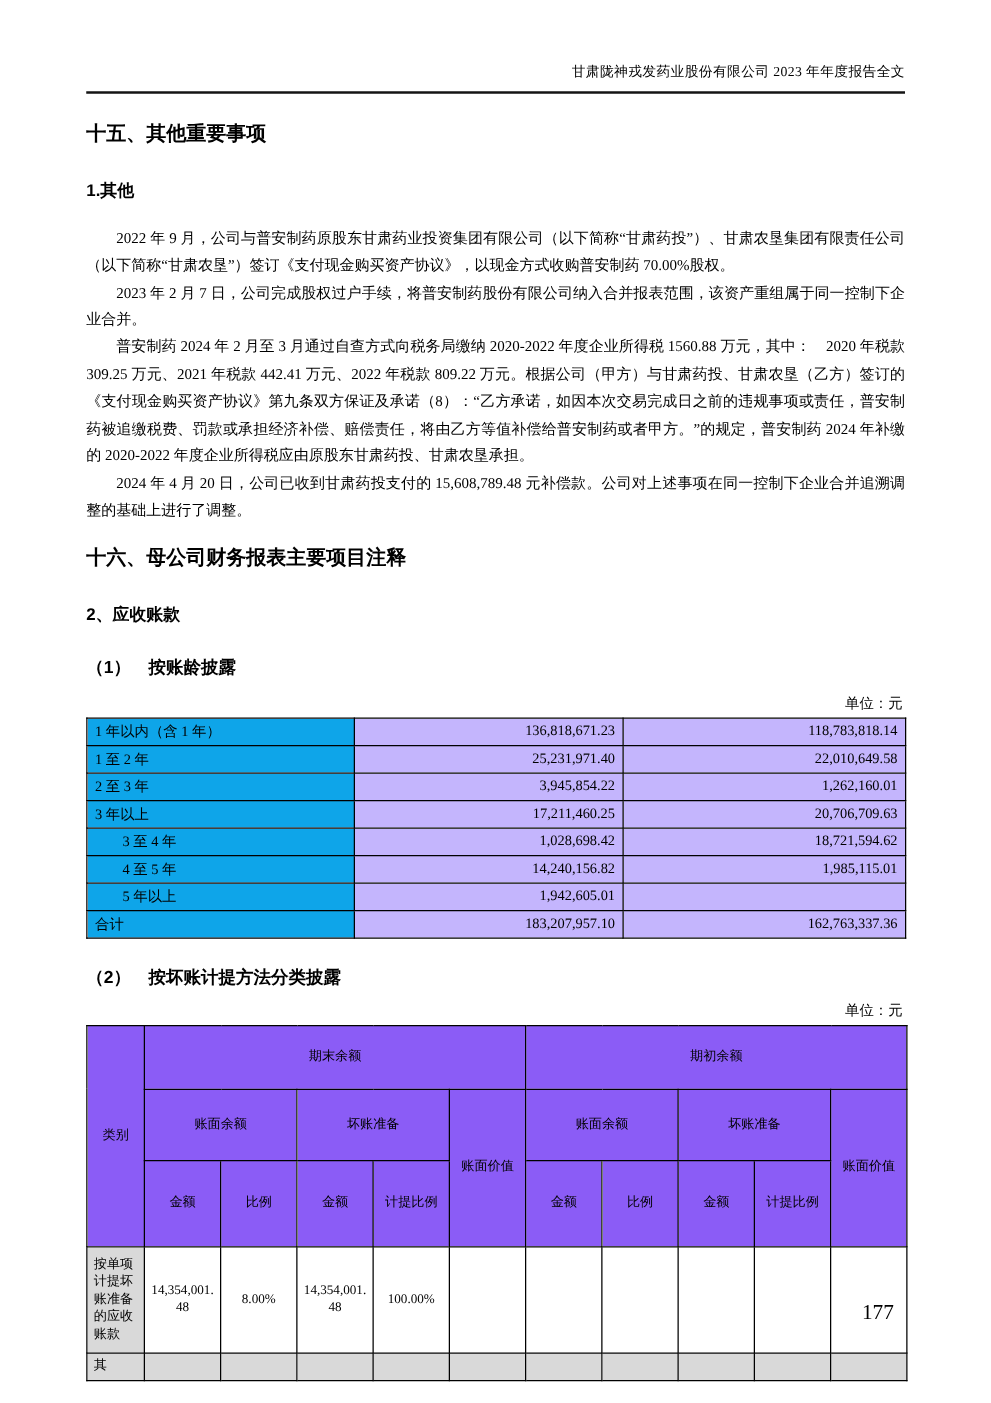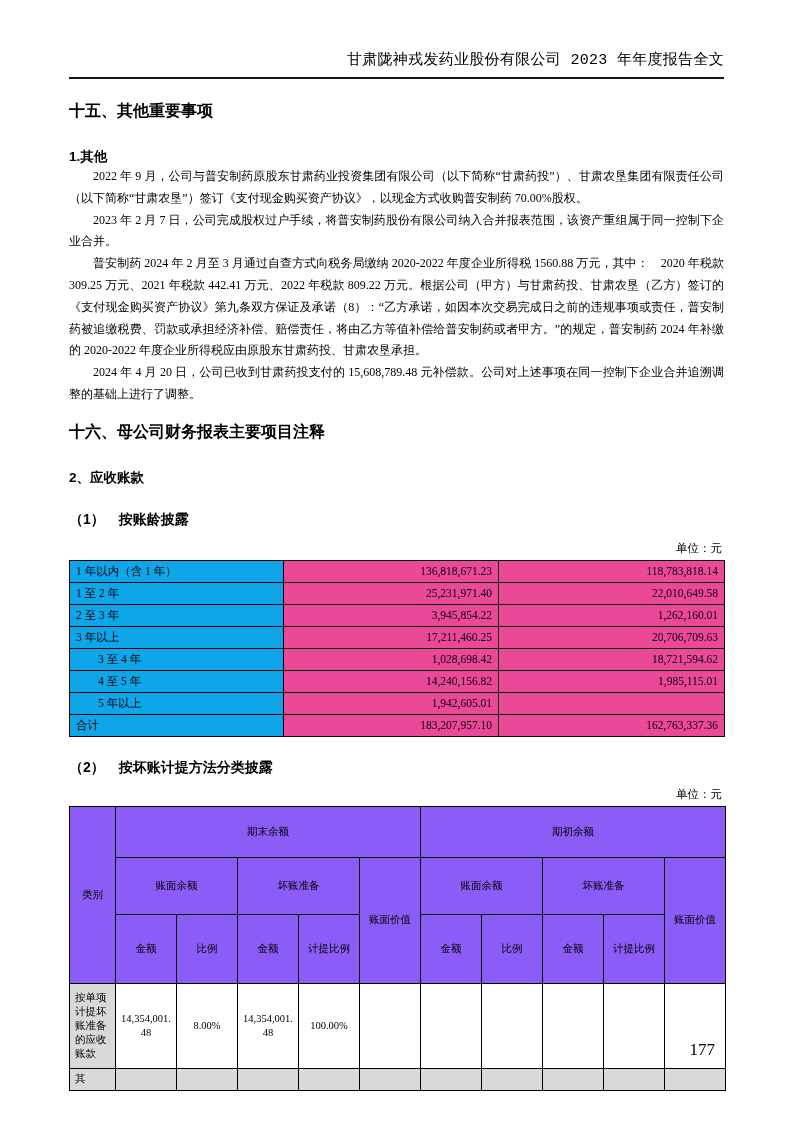--- a/index.html
+++ b/index.html
@@ -1,35 +1,35 @@
 <!DOCTYPE html>
 <html><head>
 <meta charset="utf-8">
 <style>
   html,body{margin:0;padding:0;background:#ffffff;}
   body{width:793px;height:1122px;position:relative;font-family:"Liberation Serif",serif;color:#000;}
   .content{width:655px;margin:0 auto;padding-top:50px;position:relative;}
-  .doc-header{font-size:15px;text-align:right;letter-spacing:.3px;font-family:Liberation Mono, monospace;}
+  .doc-header{font-size:11px;text-align:right;letter-spacing:.3px;}
   .header-rule{height:0;border-top:2px solid #141414;margin-top:8px;}
   h1.sec{font-size:16px;font-weight:bold;margin:22px 0 0 0;font-family:"Liberation Sans",sans-serif;}
   h1.sec16{margin-top:16px;}
   h2.sub{font-size:13.5px;font-weight:bold;margin:26px 0 0 0;font-family:"Liberation Sans",sans-serif;}
   h3.subsub{font-size:14px;font-weight:bold;margin:24px 0 0 0;font-family:"Liberation Sans",sans-serif;}
   p.body-para{font-size:12px;line-height:21.8px;margin:0;text-indent:2em;text-align:justify;}
-  p.first-para{}
+  p.first-para{margin-top:18px;}
   .unit{font-size:11.5px;text-align:right;margin:12px 2px 0 0;}
   table{border-collapse:collapse;width:655px;table-layout:fixed;margin-top:4px;}
   td,th{border:1px solid #000;font-weight:normal;overflow:hidden;}
   
   .t1{font-size:11.5px;}
   .t1 th{background:#d9d9d9;text-align:center;height:21px;padding:0 4px;}
   .t1 td{height:21px;padding:0 6px;}
   .t1 td.lbl{background:#0ea5e9;text-align:left;}
   .t1 td.lbl.indent{padding-left:28px;}
-  .t1 td.num{text-align:right;background:#ec4899;}
+  .t1 td.num{text-align:right;background:#c4b5fd;}
   
   .t2{font-size:10.5px;margin-top:4px;}
   .t2 th{background:#8b5cf6;text-align:center;padding:15px 3px;word-break:break-all;line-height:14px;}
   .t2 tr.h1 th{height:20px;}
   .t2 tr.h2 th{height:26px;}
   .t2 tr.h3 th{height:38px;}
   .t2 td{padding:1px 3px;text-align:center;word-break:break-all;line-height:14px;background:#fff;}
   .t2 tr.data td{height:80px;}
   .t2 td.cat{background:#d9d9d9;text-align:left;padding:2px 5px;}
   .t2 tr.partial td{height:17px;background:#d9d9d9;}

